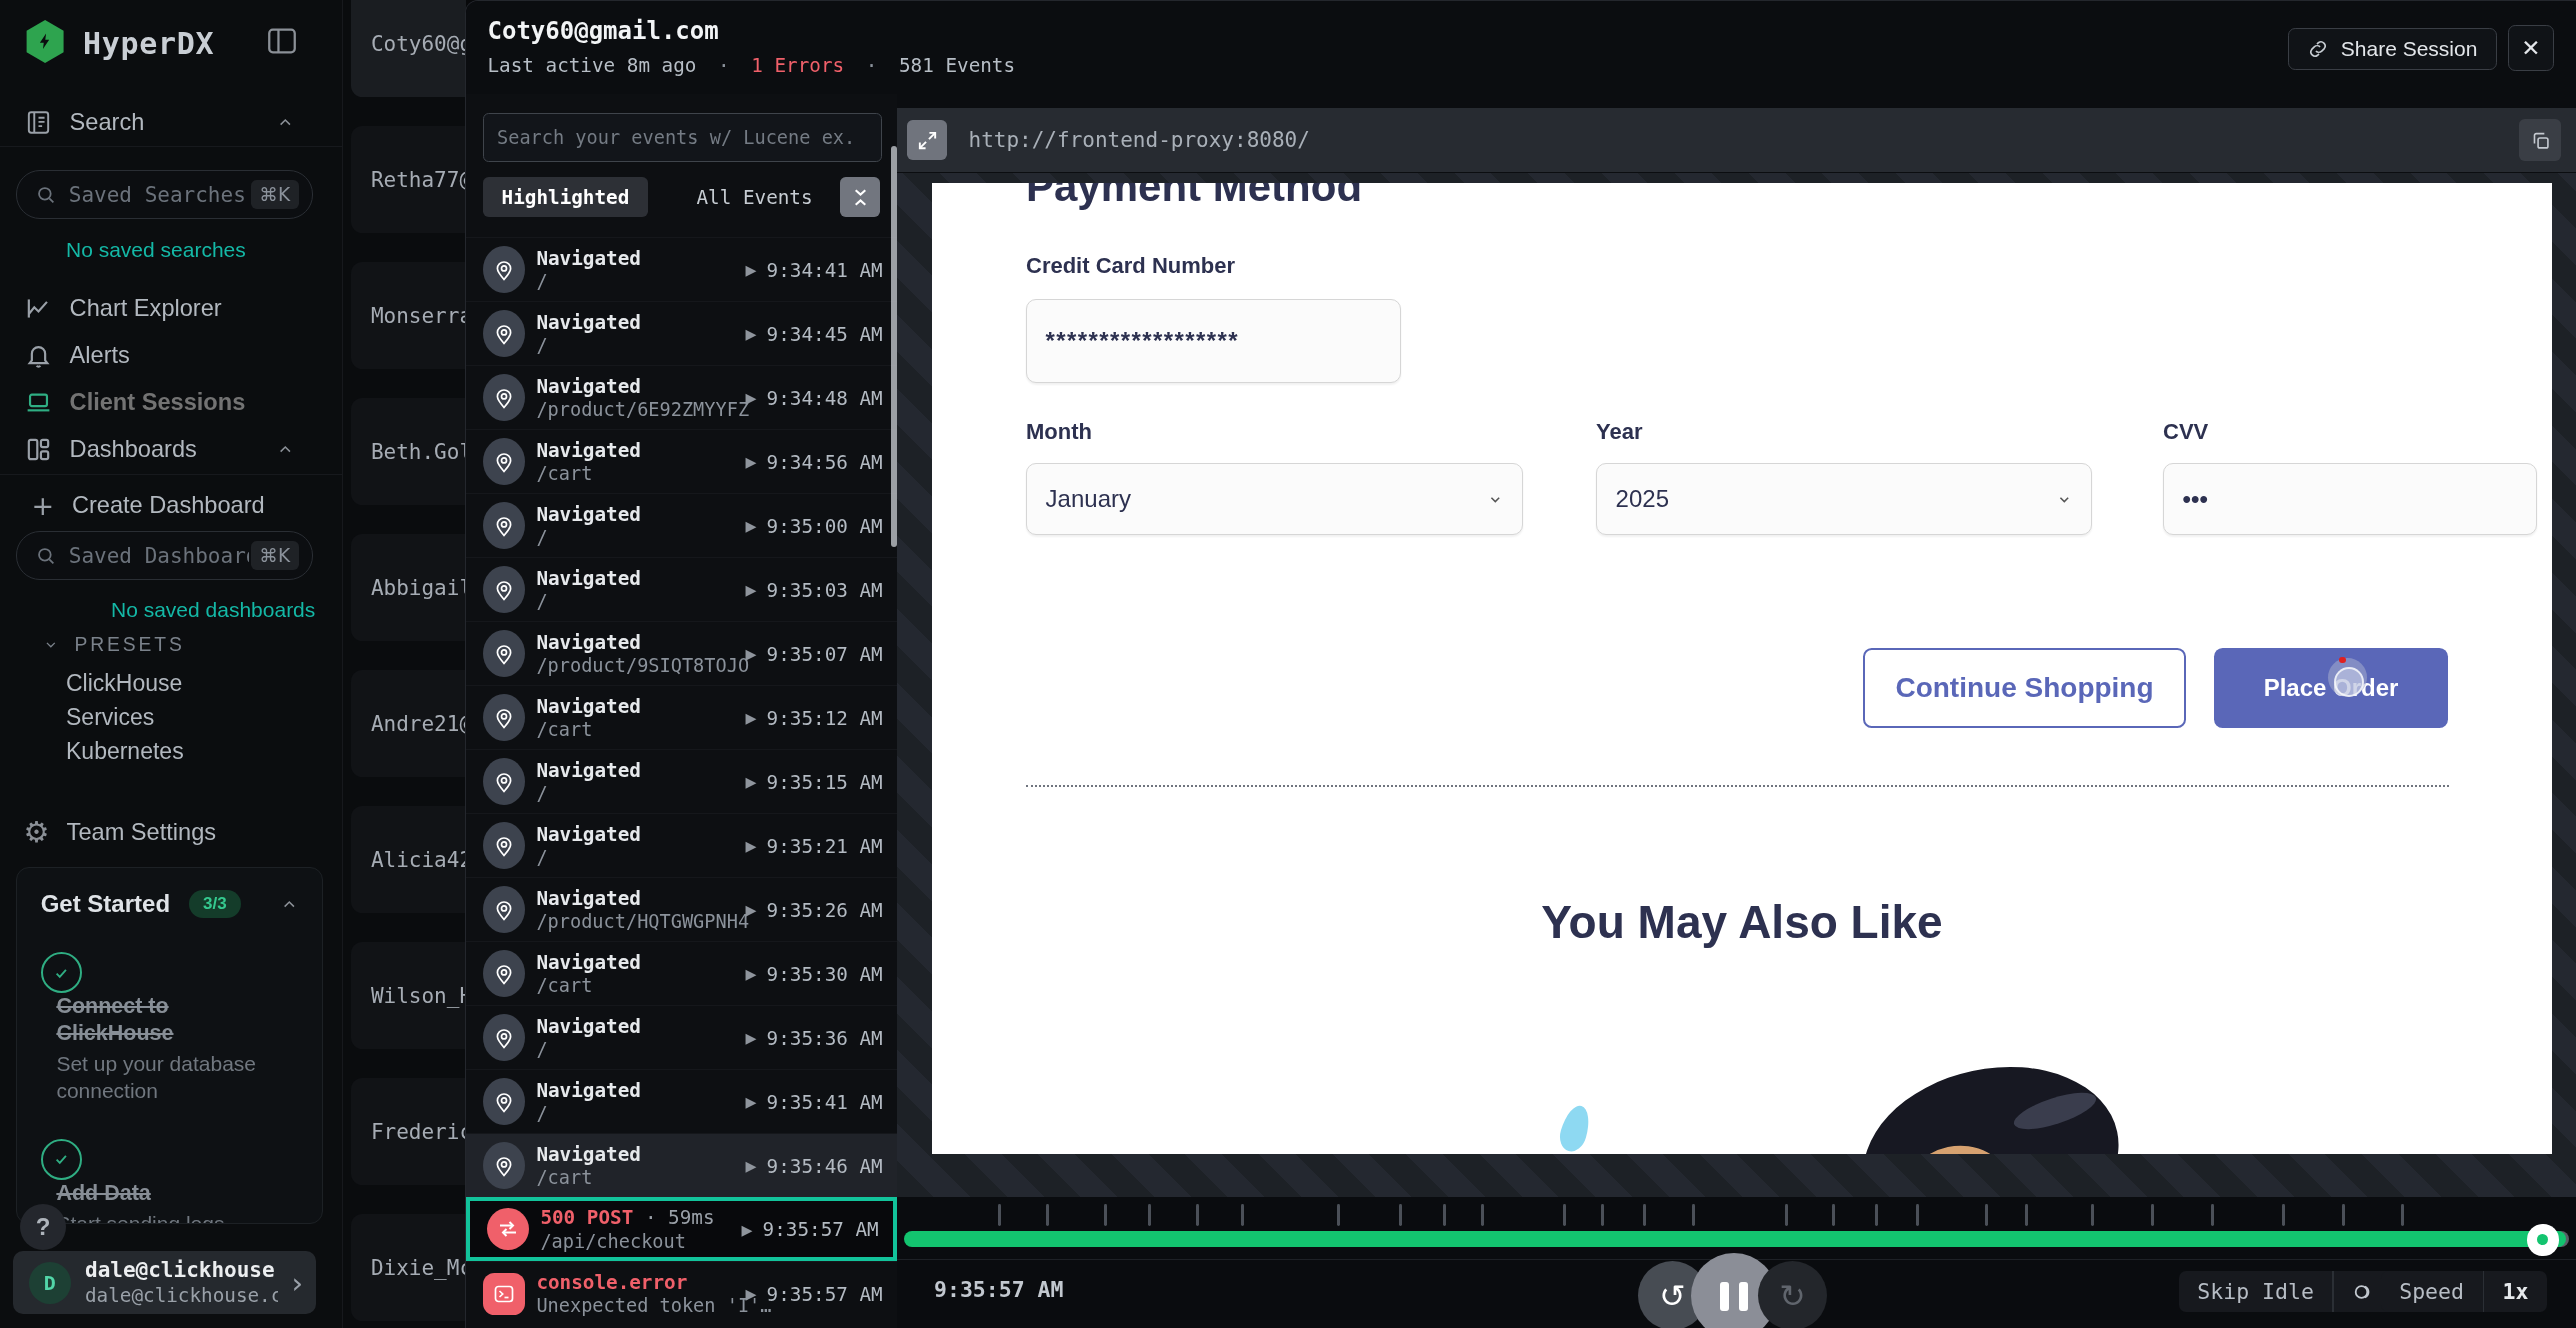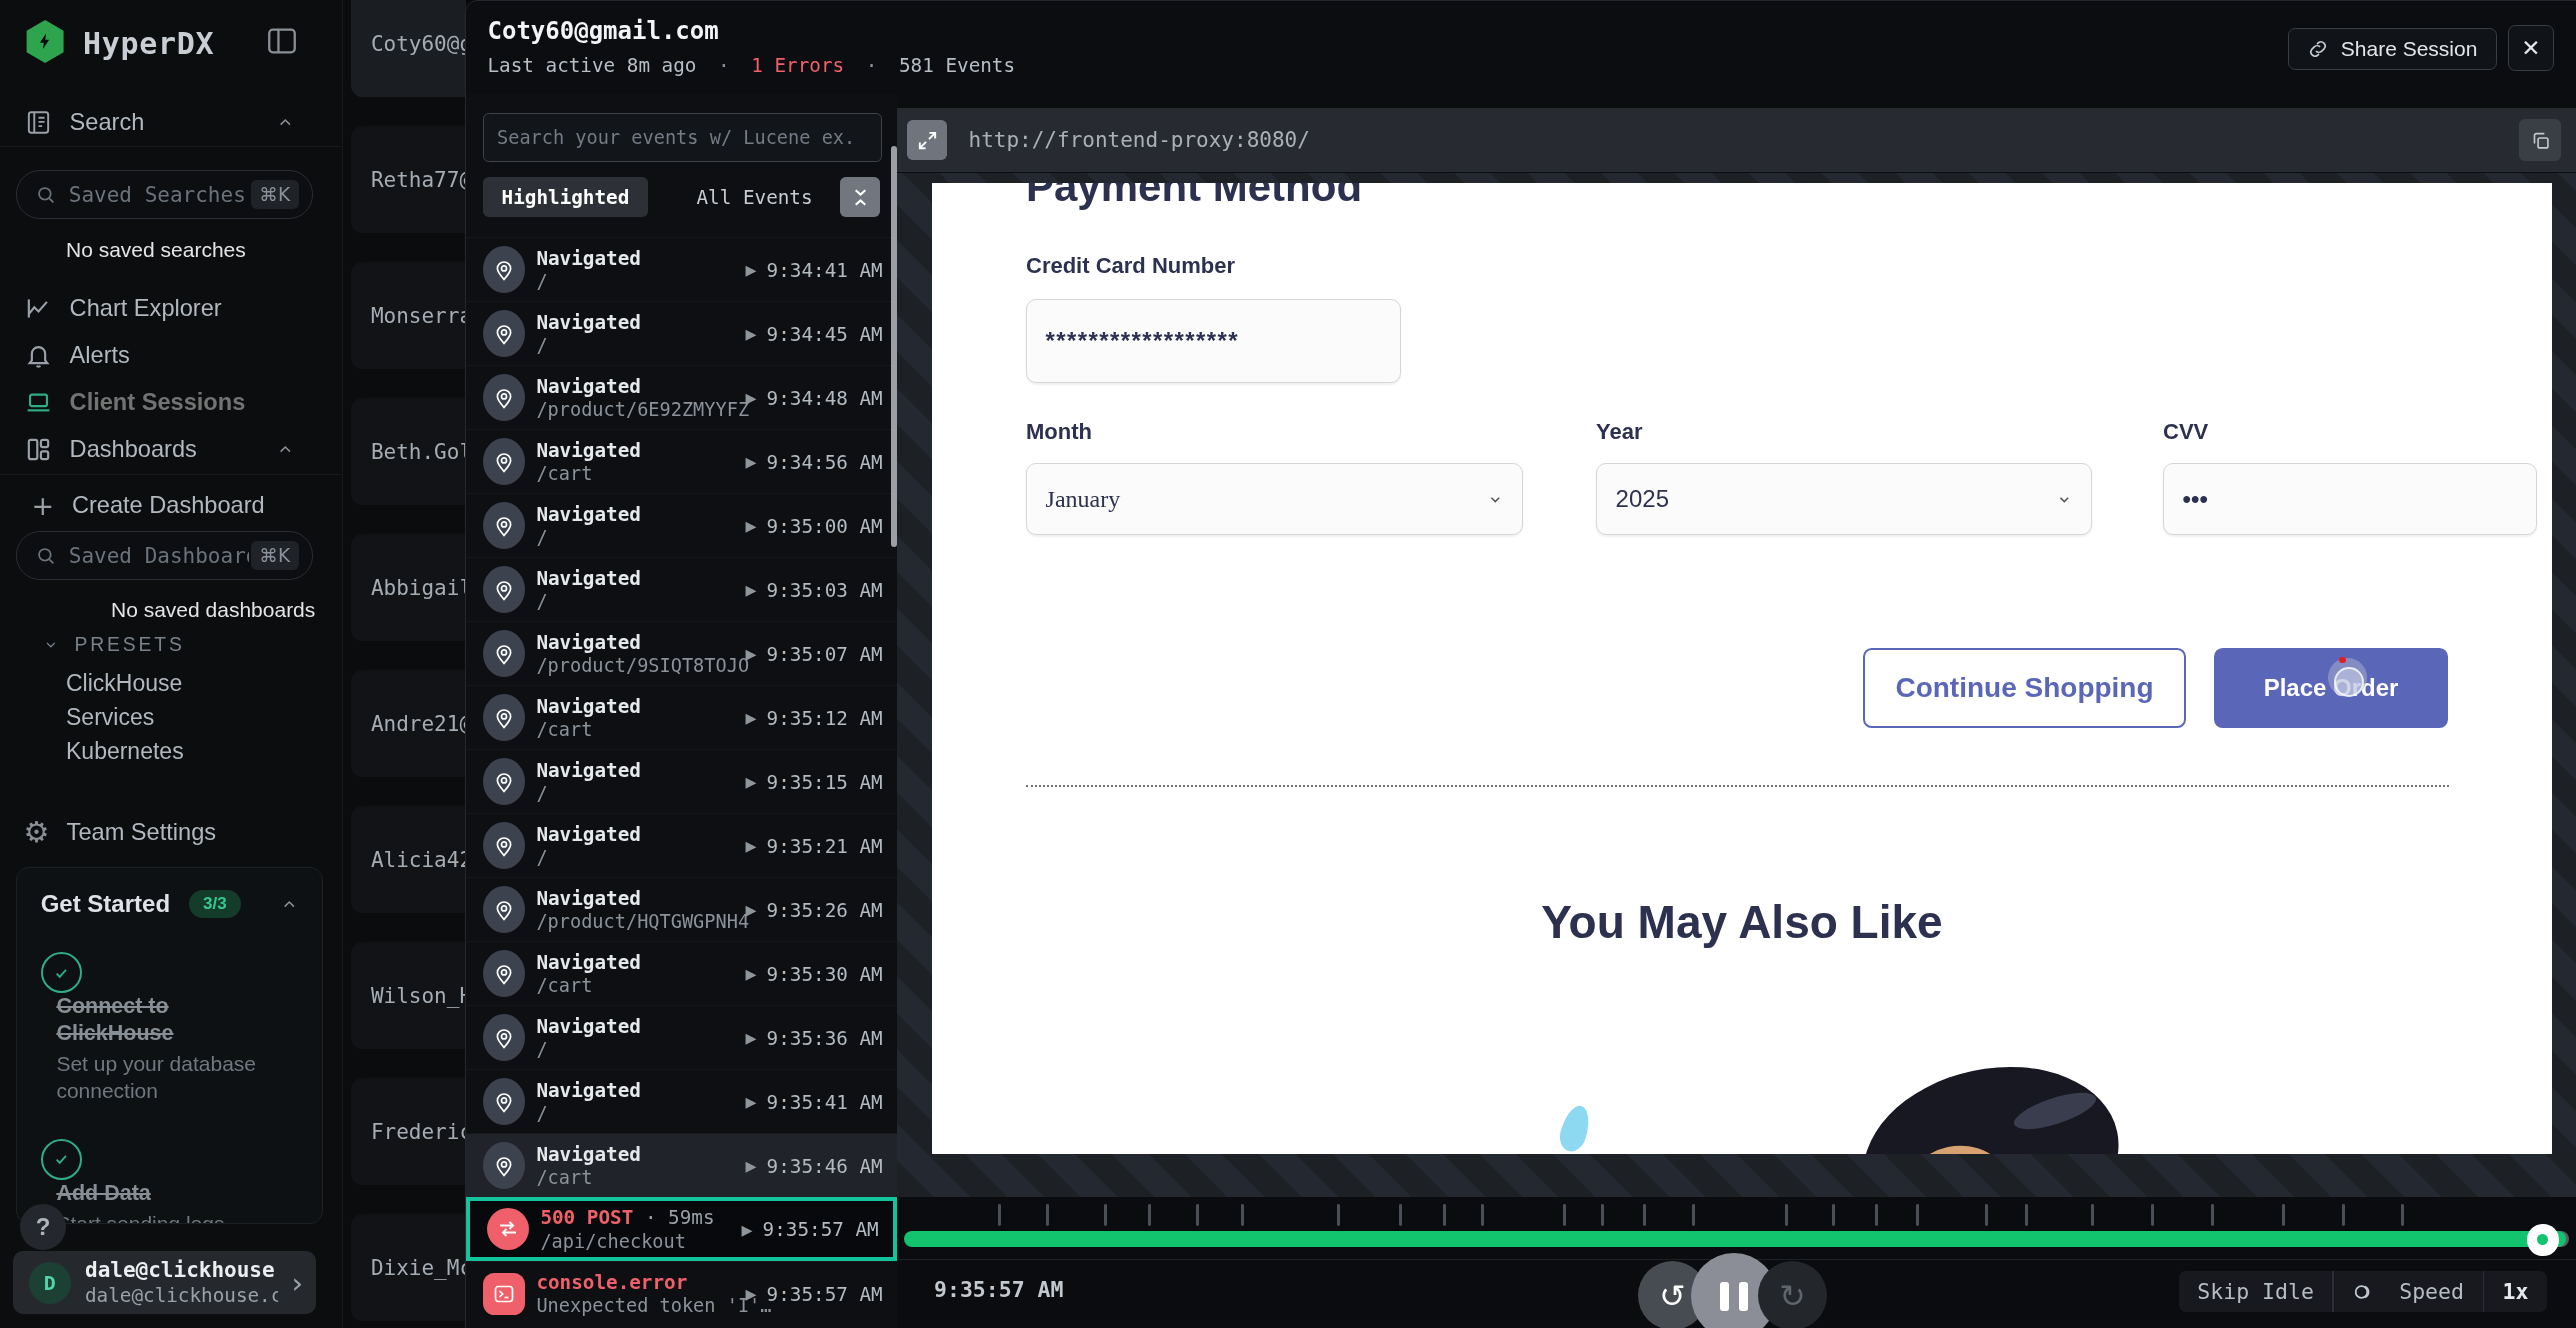--- a/index.html
+++ b/index.html
@@ -18,21 +18,21 @@
   .sb-row{position:absolute;left:0;width:342px;height:46px;display:flex;align-items:center;}
   .sb-ic{width:29px;height:29px;margin-left:23.6px;color:#9aa0a8;flex:0 0 auto;}
   .sb-label{margin-left:17px;font-size:23.6px;color:#b2b8bf;font-family:"Liberation Sans",sans-serif;}
   .chev{width:18.6px;height:18.6px;color:#8b9097;position:absolute;right:47px;}
   .sb-div{position:absolute;left:0;width:342px;border-top:1.4px solid #17191d;}
   .pill{position:absolute;left:15.7px;width:295px;height:47px;border:1.4px solid #2a2e34;border-radius:24px;display:flex;align-items:center;background:#0c0e11;}
   .pill .mag{width:21.5px;height:21.5px;margin-left:18.6px;color:#6b727b;flex:0 0 auto;}
   .pill input{flex:1;margin-left:10px;background:transparent;border:none;outline:none;color:#a7adb5;font-size:21px;font-family:"DejaVu Sans Mono",monospace;min-width:0;}
   .pill input::placeholder{color:#6b727b;}
   .kbd{margin-right:13px;background:#1f2226;border-radius:5.7px;color:#8b929b;font-size:18.6px;padding:4.3px 8.6px;font-family:"DejaVu Sans",sans-serif;}
-  .sb-empty{position:absolute;left:66px;font-size:21px;color:#e5e5e5;font-family:"Liberation Sans",sans-serif;}
+  .sb-empty{position:absolute;left:66px;font-size:21px;color:#14b8a6;font-family:"Liberation Sans",sans-serif;}
   .sb-item-green .sb-label{color:#737373;font-weight:bold;}
   .sb-item-green .sb-ic{color:#2fae83;}
   .plus-ic{width:29px;margin-left:31.5px;color:#9aa0a8;font-size:27px;font-family:"DejaVu Sans",sans-serif;}
   .presets-row{position:absolute;left:43px;display:flex;align-items:center;color:#7b828b;}
   .presets-row .dchev{width:15.7px;height:15.7px;margin-right:15.7px;color:#7b828b;}
   .presets-label{font-size:19.3px;letter-spacing:2.9px;font-family:"Liberation Sans",sans-serif;}
   .preset-item{position:absolute;left:66px;font-size:23px;color:#b2b8bf;font-family:"Liberation Sans",sans-serif;}
   .gear-glyph{font-family:"DejaVu Sans",sans-serif;font-size:29px;color:#8b9097;margin-left:23.6px;}
 
   
@@ -740,21 +740,21 @@
       <div id="viewport">
         <div class="pm-heading">Payment Method</div>
 
         <div class="fld-label" style="left:94px;top:70px;">Credit Card Number</div>
         <div class="inputbox" style="left:94px;top:116px;width:375px;height:84px;">
           <span class="val cc-stars">******************</span>
         </div>
 
         <div class="fld-label" style="left:94px;top:236px;">Month</div>
         <div class="inputbox" style="left:94px;top:280px;width:497px;height:72px;">
-          <span class="val" style="font-weight:normal;font-family:Liberation Serif, serif;">January</span>
+          <span class="val" style="font-weight:normal;">January</span>
           <svg class="selchev" viewBox="0 0 24 24" fill="none" stroke="currentColor" stroke-width="2">
               <path d="M7 10l5 5 5-5"></path>
             </svg>
         </div>
 
         <div class="fld-label" style="left:664px;top:236px;">Year</div>
         <div class="inputbox" style="left:664px;top:280px;width:496px;height:72px;">
           <span class="val" style="font-weight:normal;">2025</span>
           <svg class="selchev" viewBox="0 0 24 24" fill="none" stroke="currentColor" stroke-width="2">
               <path d="M7 10l5 5 5-5"></path>

